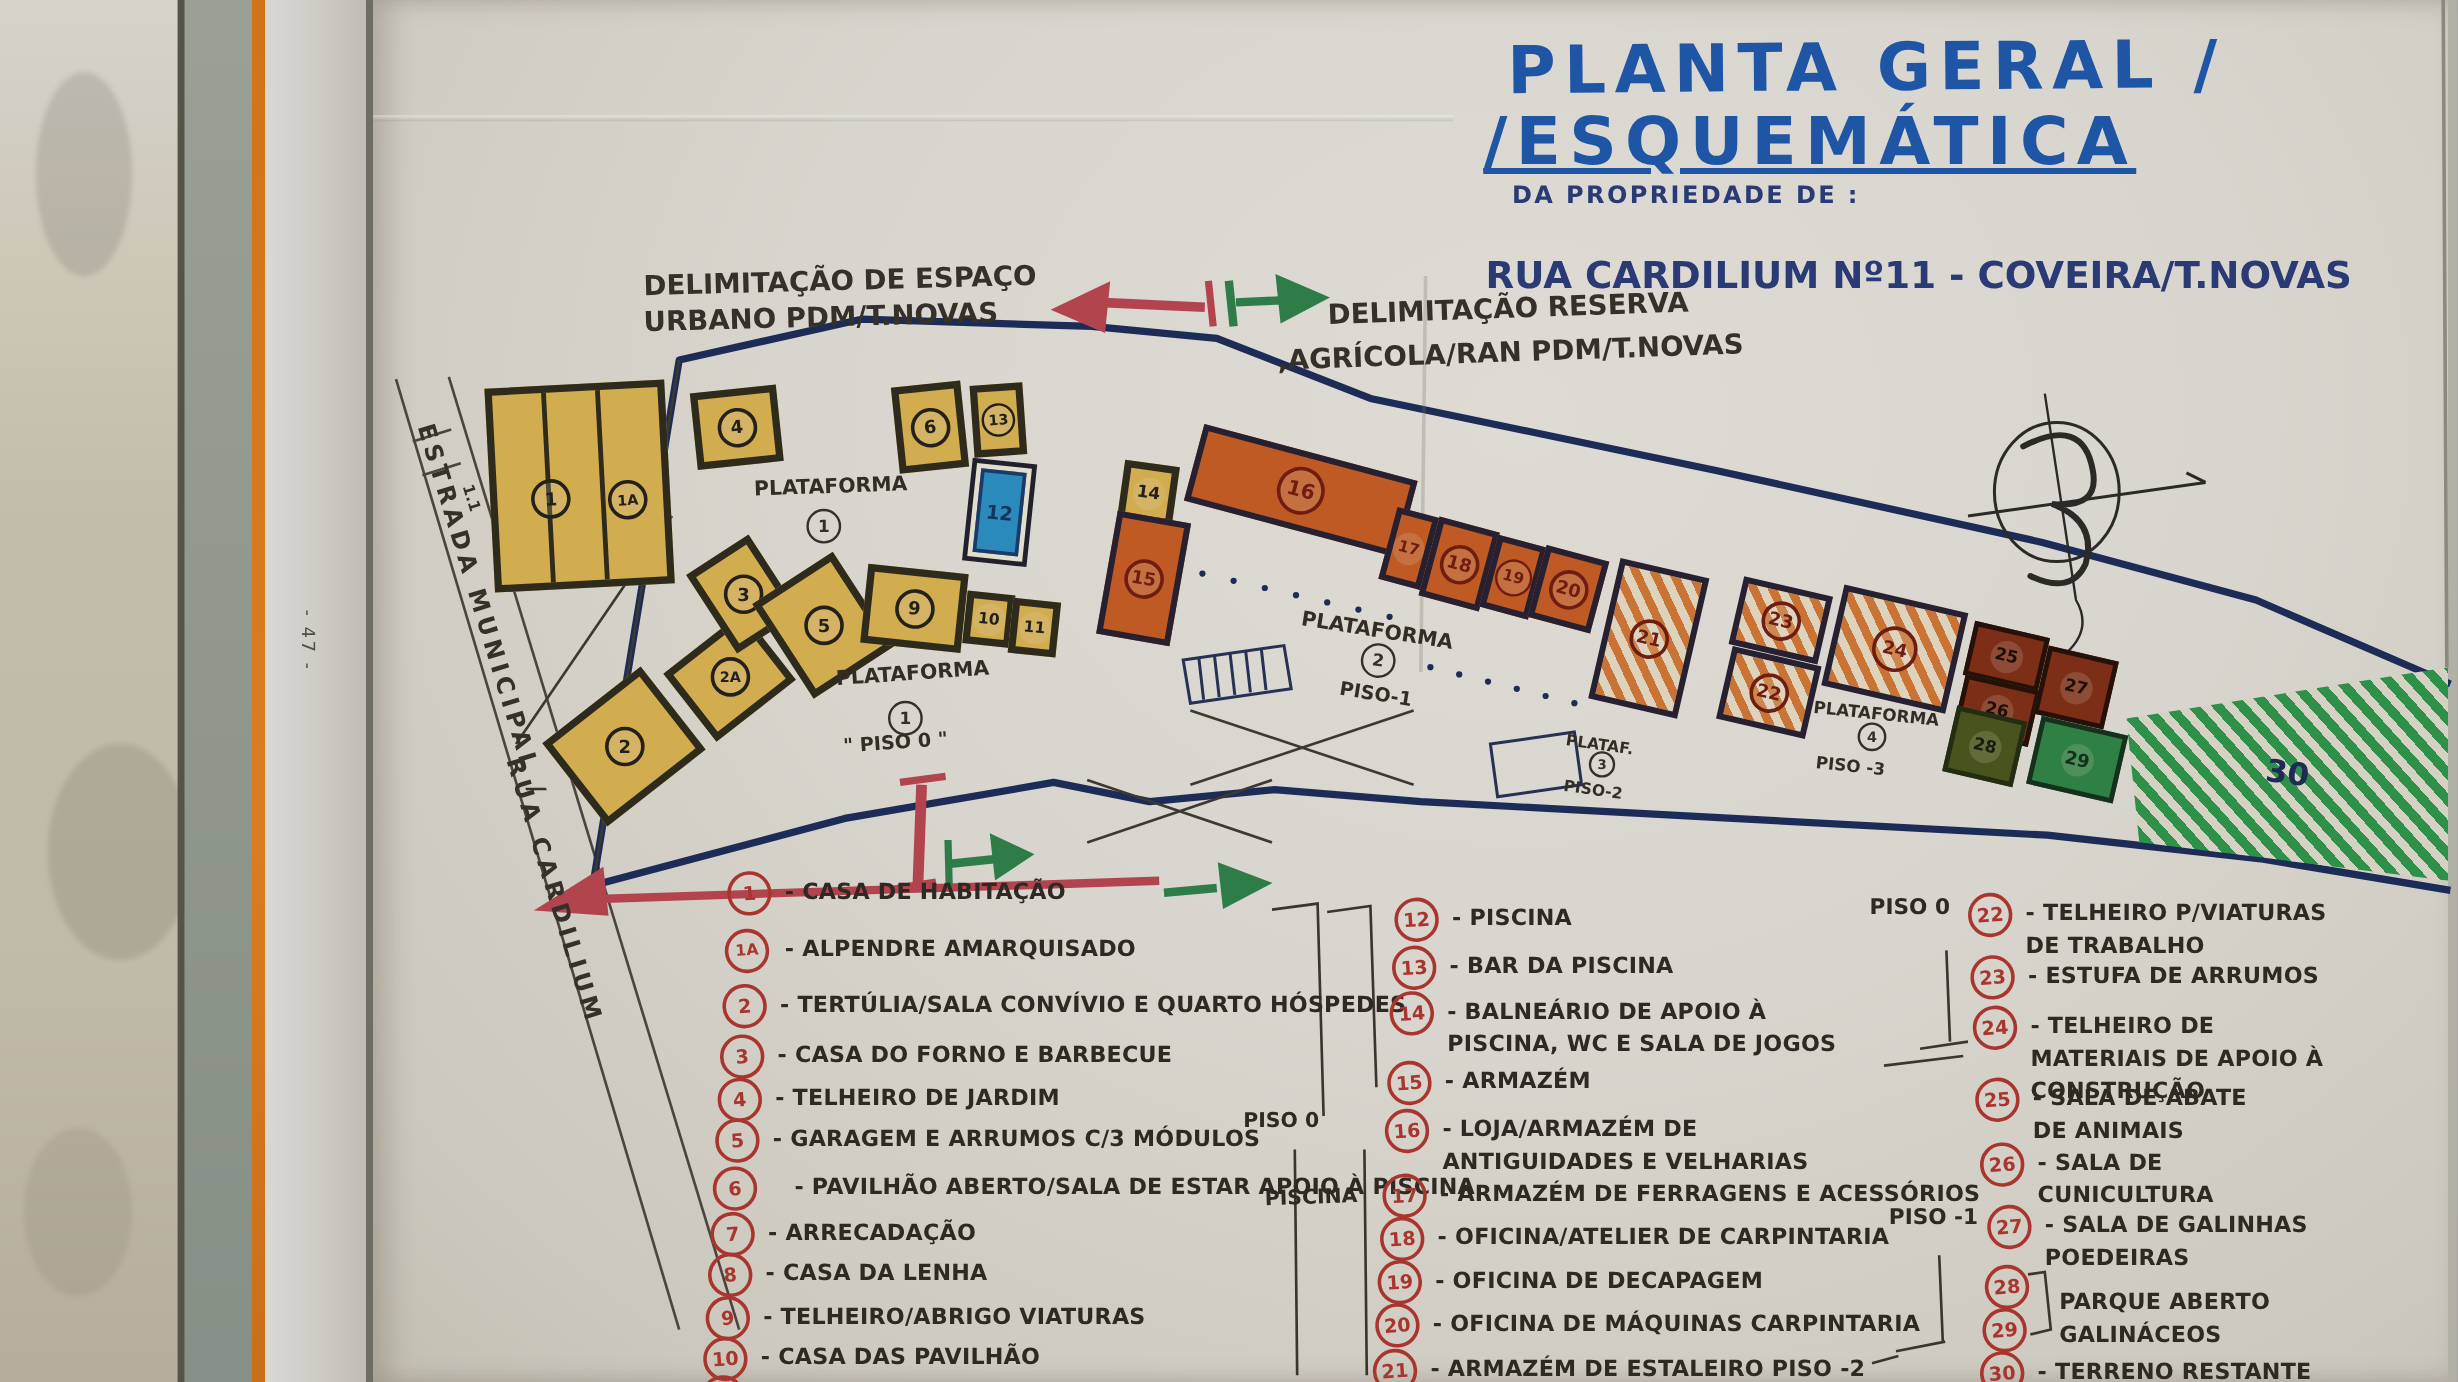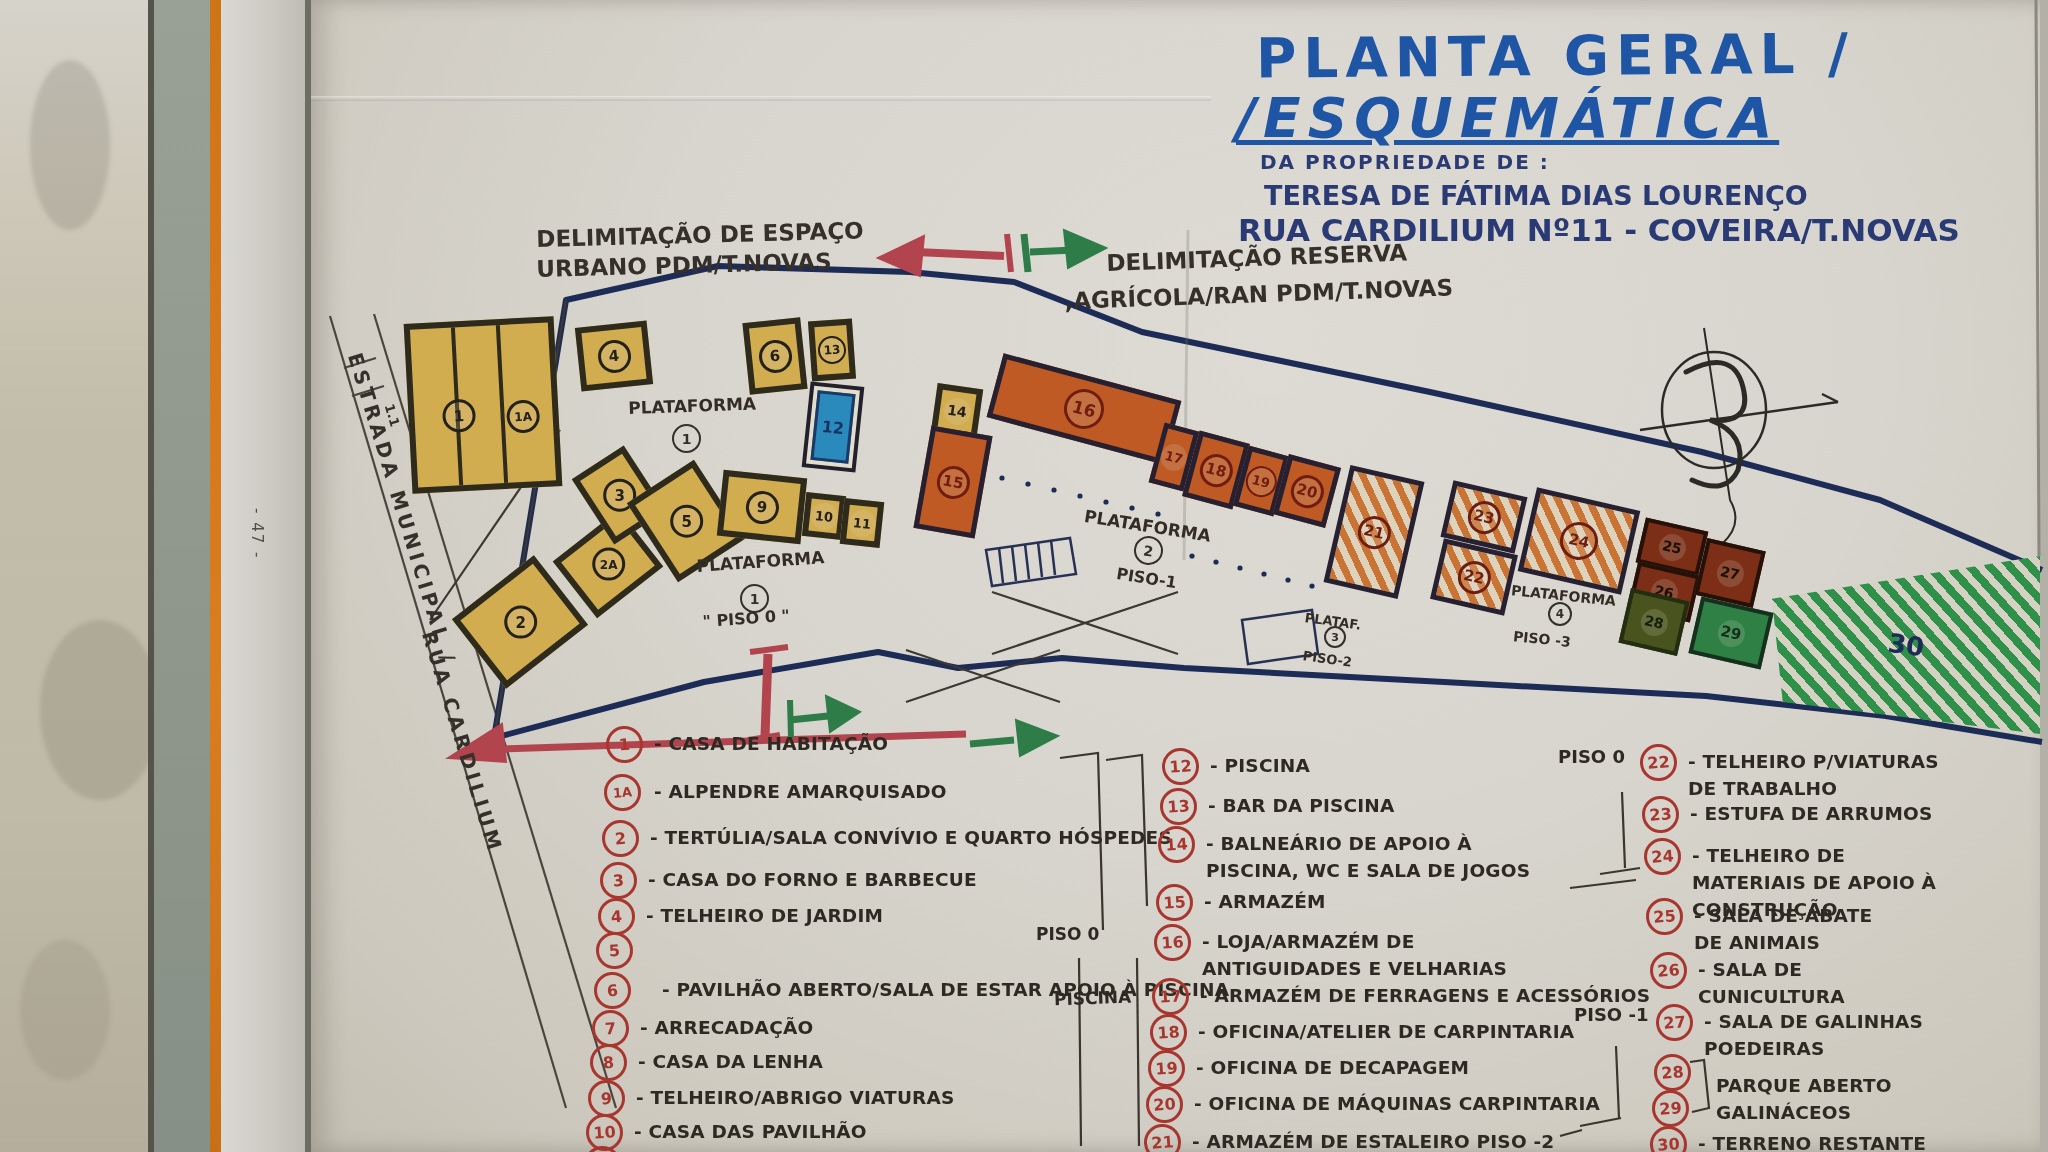--- a/index.html
+++ b/index.html
@@ -271,23 +271,22 @@
 
   <div class="abs plat rot" style="left:1306px;top:610px;font-size:13px;transform:rotate(8deg);">PLATAF.</div>
   <div class="abs pcirc" style="left:1324px;top:626px;width:18px;height:18px;font-size:11px;">3</div>
   <div class="abs plat rot" style="left:1304px;top:648px;font-size:13px;transform:rotate(8deg);">PISO-2</div>
 
   <div class="abs plat rot" style="left:1512px;top:582px;font-size:14px;transform:rotate(6deg);">PLATAFORMA</div>
   <div class="abs pcirc" style="left:1548px;top:602px;width:20px;height:20px;font-size:12px;">4</div>
   <div class="abs plat rot" style="left:1514px;top:628px;font-size:14px;transform:rotate(6deg);">PISO -3</div>
 
   <div class="abs t-big" style="left:1256px;top:24px;transform:rotate(-.5deg);">PLANTA GERAL /</div>
-  <div class="abs t-big" style="left:1236px;top:86px;text-decoration:underline;text-decoration-thickness:5px;font-style:italic;">/ESQUEMÁTICA</div>
+  <div class="abs t-big" style="left:1236px;top:86px;text-decoration:underline;text-decoration-thickness:5px;">/ESQUEMÁTICA</div>
   <div class="abs t-sub" style="left:1260px;top:150px;font-size:20px;letter-spacing:2px;">DA PROPRIEDADE DE :</div>
-  <div class="abs t-sub" style="left:1264px;top:180px;font-size:27px;">TERESA DE FÁTIMA DIAS LOURENÇO</div>
   <div class="abs t-sub" style="left:1238px;top:212px;font-size:31px;">RUA CARDILIUM Nº11 - COVEIRA/T.NOVAS</div>
 
   <div class="abs ink rot" style="left:536px;top:226px;font-size:23px;transform:rotate(-1.5deg);">DELIMITAÇÃO DE ESPAÇO</div>
   <div class="abs ink rot" style="left:536px;top:256px;font-size:23px;transform:rotate(-1.5deg);">URBANO PDM/T.NOVAS</div>
   <div class="abs ink rot" style="left:1106px;top:250px;font-size:23px;transform:rotate(-2deg);">DELIMITAÇÃO RESERVA</div>
   <div class="abs ink rot" style="left:1064px;top:288px;font-size:23px;transform:rotate(-2deg);">,AGRÍCOLA/RAN PDM/T.NOVAS</div>
   <div class="abs ink rot" style="left:366px;top:350px;font-size:20px;letter-spacing:4px;transform:rotate(73deg);">ESTRADA MUNICIPAL /</div>
   <div class="abs ink rot" style="left:440px;top:628px;font-size:20px;letter-spacing:4px;transform:rotate(73deg);">RUA CARDILIUM</div>
   <div class="abs ink rot" style="left:396px;top:402px;font-size:13px;transform:rotate(73deg);">1.1</div>
 
@@ -295,20 +294,21 @@
   <div class="leg-lab" style="left:654px;top:730px;">- CASA DE HABITAÇÃO</div>
   <div class="leg-circ" style="left:604px;top:774px;font-size:13px;">1A</div>
   <div class="leg-lab" style="left:654px;top:778px;">- ALPENDRE AMARQUISADO</div>
   <div class="leg-circ" style="left:602px;top:820px;">2</div>
   <div class="leg-lab" style="left:650px;top:824px;">- TERTÚLIA/SALA CONVÍVIO E QUARTO HÓSPEDES</div>
   <div class="leg-circ" style="left:600px;top:862px;">3</div>
   <div class="leg-lab" style="left:648px;top:866px;">- CASA DO FORNO E BARBECUE</div>
   <div class="leg-circ" style="left:598px;top:898px;">4</div>
   <div class="leg-lab" style="left:646px;top:902px;">- TELHEIRO DE JARDIM</div>
   <div class="leg-circ" style="left:596px;top:932px;">5</div>
+  <div class="leg-lab" style="left:644px;top:936px;">- GARAGEM E ARRUMOS C/3 MÓDULOS</div>
   <div class="leg-circ" style="left:594px;top:972px;">6</div>
   <div class="leg-lab" style="left:642px;top:976px;margin-left:20px;">- PAVILHÃO ABERTO/SALA DE ESTAR APOIO À PISCINA</div>
   <div class="leg-circ" style="left:592px;top:1010px;">7</div>
   <div class="leg-lab" style="left:640px;top:1014px;">- ARRECADAÇÃO</div>
   <div class="leg-circ" style="left:590px;top:1044px;">8</div>
   <div class="leg-lab" style="left:638px;top:1048px;">- CASA DA LENHA</div>
   <div class="leg-circ" style="left:588px;top:1080px;">9</div>
   <div class="leg-lab" style="left:636px;top:1084px;">- TELHEIRO/ABRIGO VIATURAS</div>
   <div class="leg-circ" style="left:586px;top:1114px;">10</div>
   <div class="leg-lab" style="left:634px;top:1118px;">- CASA DAS PAVILHÃO</div>

